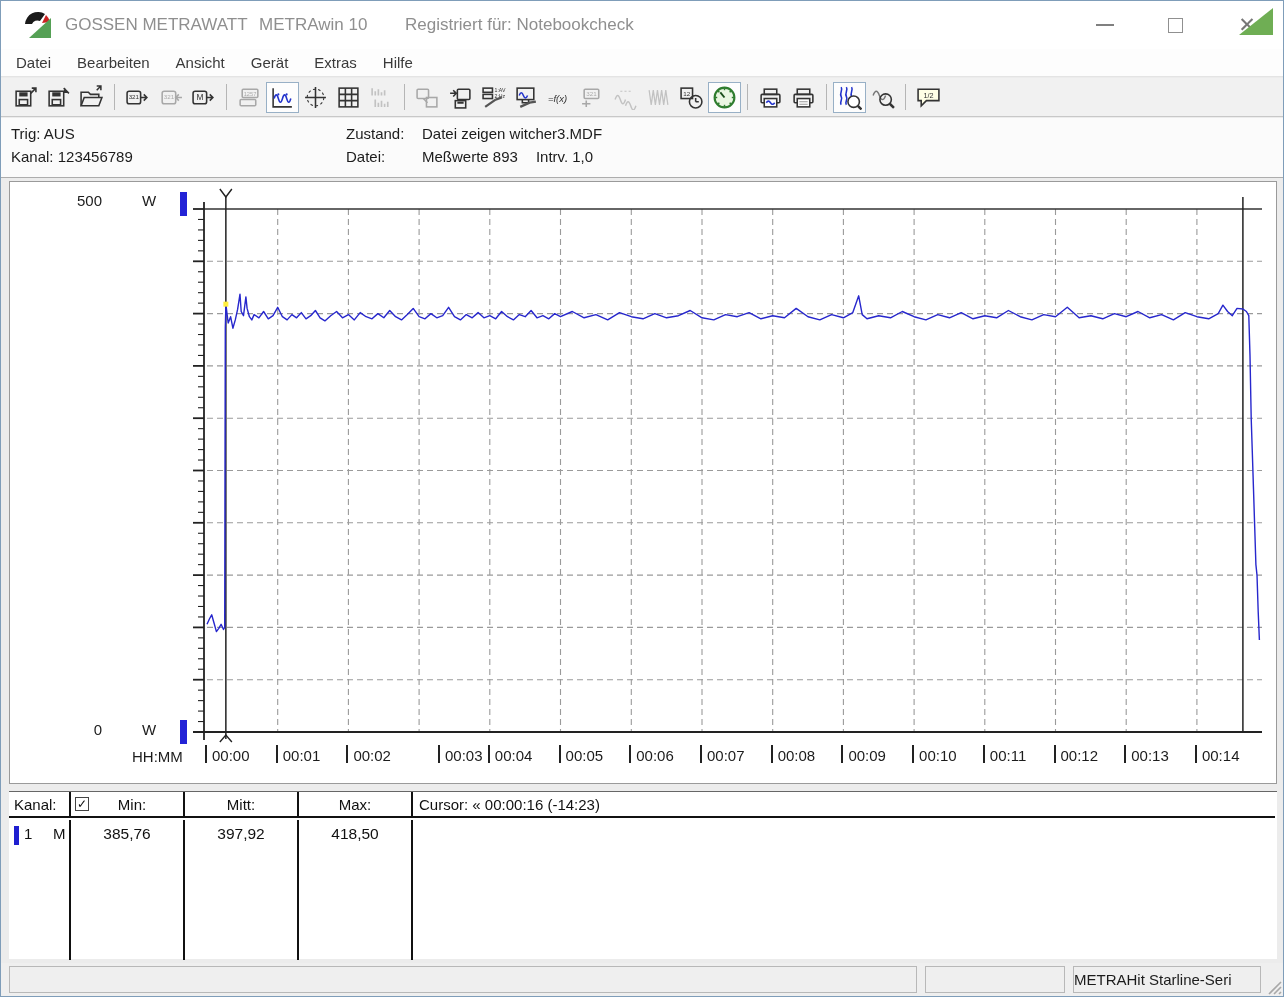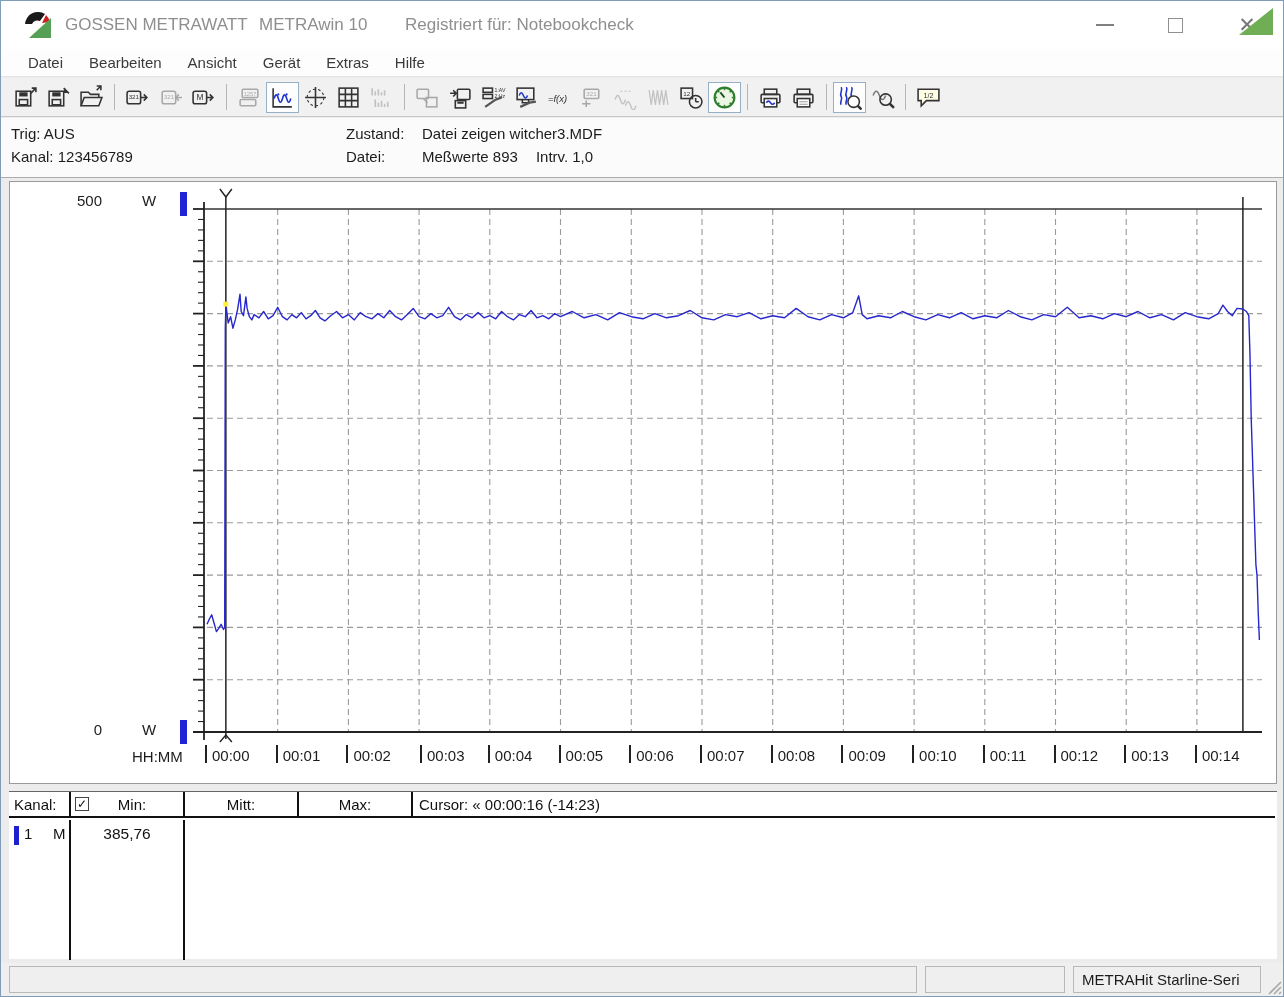--- a/index.html
+++ b/index.html
@@ -16,21 +16,21 @@
   #t-right { left:404px; }
   .winbtn { position:absolute; top:10px; width:44px; height:28px; display:flex; align-items:center; justify-content:center; color:#777; }
   #btn-min   { left:1082px; }
   #btn-max   { left:1152px; }
   #btn-close { left:1224px; font-size:21px; font-weight:300; }
   .min-glyph { width:18px; height:2px; background:#808080; }
   .max-glyph { width:15px; height:15px; border:1.5px solid #909090; }
 
   
   .menubar { position:absolute; left:0; top:48px; width:1282px; height:28px; background:#fdfdfd;
-             display:flex; align-items:center; padding-left:14px; border-bottom:1px solid #e4e4e4;}
+             display:flex; align-items:center; padding-left:2px; border-bottom:1px solid #e4e4e4;}
   .menu-item { padding:3px 13px; font-size:15px; color:#3a3a3a; }
 
   
   .toolbar { position:absolute; left:0; top:77px; width:1282px; height:39px; background:#f1f1f1;
              border-bottom:1px solid #c8c8c8; display:flex; align-items:center; padding-left:8px; }
   .tb-sep { width:1px; height:26px; background:#b5b5b5; margin:0 6px; }
   .tb-btn { width:33px; height:31px; display:flex; align-items:center; justify-content:center; border:1px solid transparent; }
   .tb-btn.active { background:#fdfdfd; border:1px solid #98b0c6; }
   .tb-btn.disabled svg { opacity:.38; filter:grayscale(1); }
   .tb-btn svg { width:25px; height:25px; }
@@ -60,21 +60,21 @@
   .hdr { top:0; height:26px; border-bottom:2px solid #111; display:flex; align-items:center; }
   .bdy { top:28px; height:140px; }
   .val { position:absolute; top:5px; width:100%; text-align:center; font-size:15.5px; }
   .chanbar { position:absolute; left:5px; top:6px; width:5px; height:19px; background:#1f1fd0; }
   .checkbox { width:14px; height:14px; border:1px solid #444; background:#fff; margin:0 6px 0 4px;
               display:flex; align-items:center; justify-content:center; font-size:12px; color:#111; }
 
   
   .statusbar { position:absolute; left:0; top:962px; width:1282px; height:33px; background:#efefef; }
   .status-seg { position:absolute; top:3px; height:27px; background:#efefef; border:1px solid #b8b8b8;
-                font-size:15px; color:#1c1c1c; display:flex; align-items:center; padding-left:8px; }
+                font-size:15px; color:#1c1c1c; display:flex; align-items:center; padding-left:0; }
   .grip { position:absolute; right:1px; top:14px; width:18px; height:18px; }
 </style>
 </head>
 <body>
 
 <div class="titlebar">
   <svg class="logo" viewBox="0 0 30 30">
     <path d="M2 14 A13 13 0 0 1 22 4 L17 11 A6 6 0 0 0 9 14 Z" fill="#1a1a1a"></path>
     <path d="M23 5 A13 13 0 0 1 27 12 L19 13 Z" fill="#cc2222"></path>
     <path d="M28 28 L6 28 L28 8 Z" fill="#55a055"></path>
@@ -413,21 +413,21 @@
         <div class="txt">00:00</div>
       </div>
       <div class="xtick" style="left: 265.71px;">
         <div class="bar"></div>
         <div class="txt">00:01</div>
       </div>
       <div class="xtick" style="left: 336.42px;">
         <div class="bar"></div>
         <div class="txt">00:02</div>
       </div>
-      <div class="xtick" style="left: 410px;">
+      <div class="xtick" style="left: 428px;">
         <div class="bar"></div>
         <div class="txt">00:03</div>
       </div>
       <div class="xtick" style="left: 477.84px;">
         <div class="bar"></div>
         <div class="txt">00:04</div>
       </div>
       <div class="xtick" style="left: 548.55px;">
         <div class="bar"></div>
         <div class="txt">00:05</div>
@@ -490,20 +490,26 @@
     </div>
 
   <div class="cell bdy" style="left:0; width:62px;">
     <div class="chanbar"></div>
     <span style="position:absolute; left:15px; top:5px;">1</span>
     <span style="position:absolute; left:44px; top:5px;">M</span>
   </div>
   <div class="cell bdy" style="left:62px; width:114px;">
       <span class="val">385,76</span>
     </div>
+  <div class="cell bdy" style="left:176px; width:114px;">
+      <span class="val">397,92</span>
+    </div>
+  <div class="cell bdy" style="left:290px; width:114px;">
+      <span class="val">418,50</span>
+    </div>
 </div>
 
 <div class="statusbar">
   <div class="status-seg" style="left:8px; width:908px;"></div>
   <div class="status-seg" style="left:924px; width:140px;"></div>
   <div class="status-seg" style="left:1072px; width:188px;">
       <span>METRAHit Starline-Seri</span>
     </div>
   <svg class="grip" viewBox="0 0 18 18">
     <path d="M17 5 L5 17 M17 10 L10 17 M17 15 L15 17" stroke="#a8a8a8" stroke-width="1.6" fill="none"></path>

